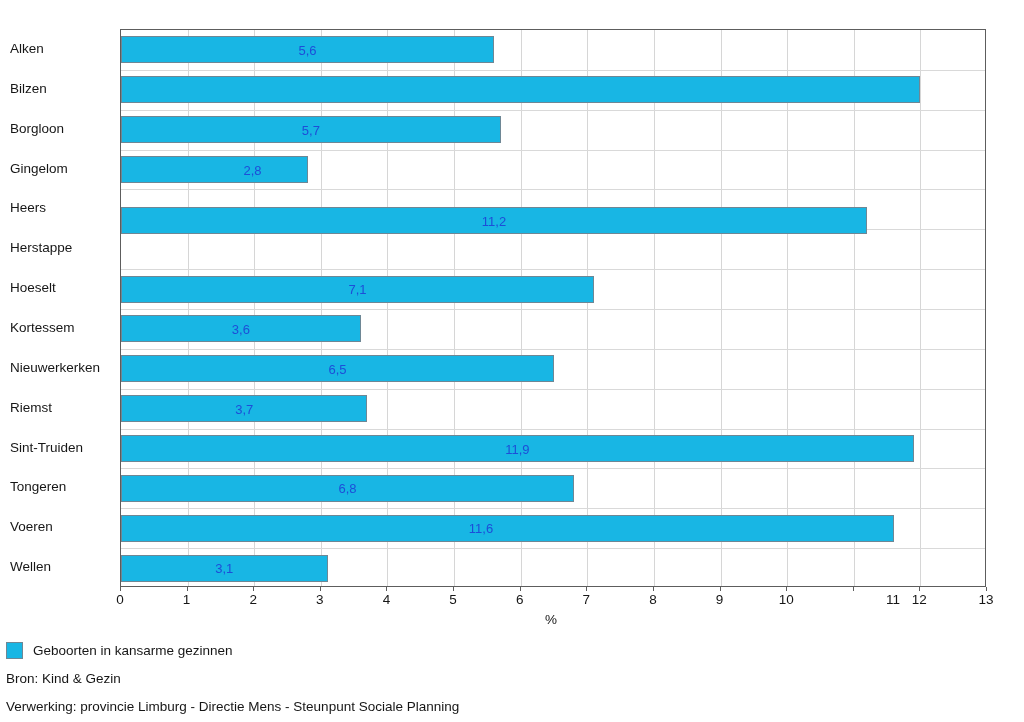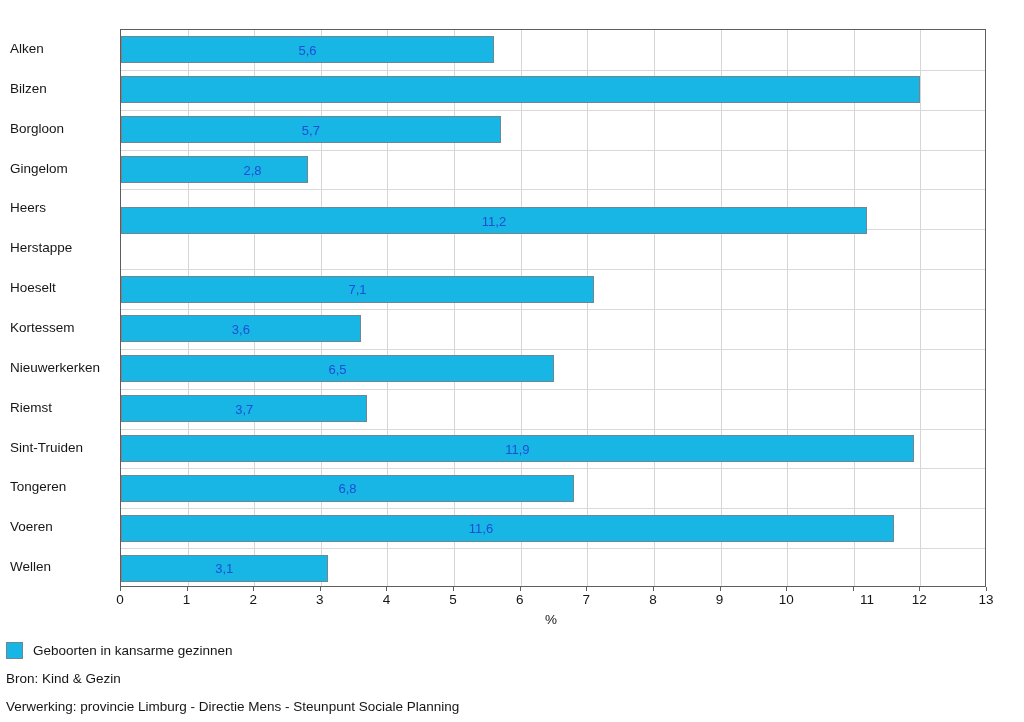--- a/index.html
+++ b/index.html
@@ -288,21 +288,21 @@
       <div class="xtick" style="left: 399.692px;">6</div>
       <div class="xtick-mark" style="left: 466.308px;"></div>
       <div class="xtick" style="left: 466.308px;">7</div>
       <div class="xtick-mark" style="left: 532.923px;"></div>
       <div class="xtick" style="left: 532.923px;">8</div>
       <div class="xtick-mark" style="left: 599.538px;"></div>
       <div class="xtick" style="left: 599.538px;">9</div>
       <div class="xtick-mark" style="left: 666.154px;"></div>
       <div class="xtick" style="left: 666.154px;">10</div>
       <div class="xtick-mark" style="left: 732.769px;"></div>
-      <div class="xtick" style="left: 747px;">11</div>
+      <div class="xtick" style="left: 773px;">11</div>
       <div class="xtick-mark" style="left: 799.385px;"></div>
       <div class="xtick" style="left: 799.385px;">12</div>
       <div class="xtick-mark" style="left: 866px;"></div>
       <div class="xtick" style="left: 866px;">13</div>
     </div>
 
   <div class="axis-title">
     <span>%</span>
   </div>
 

